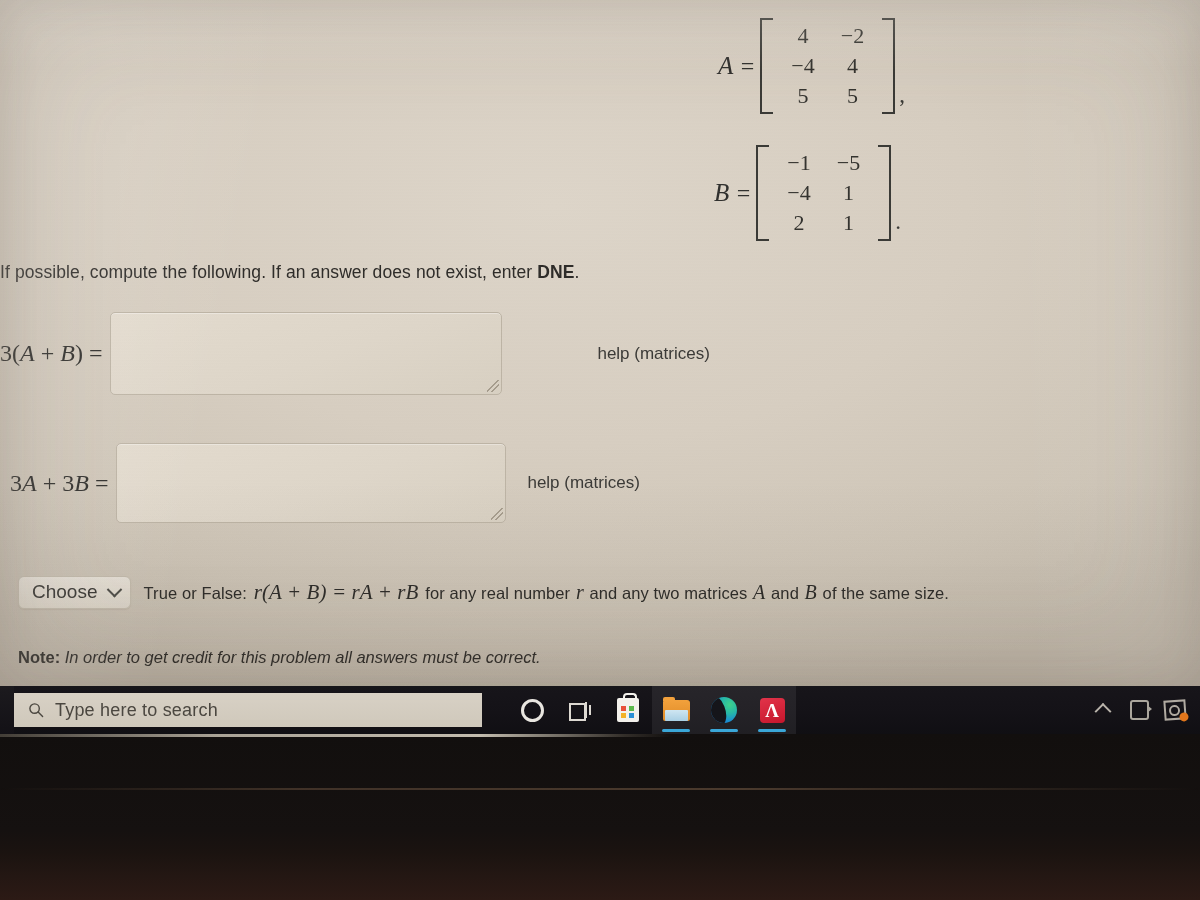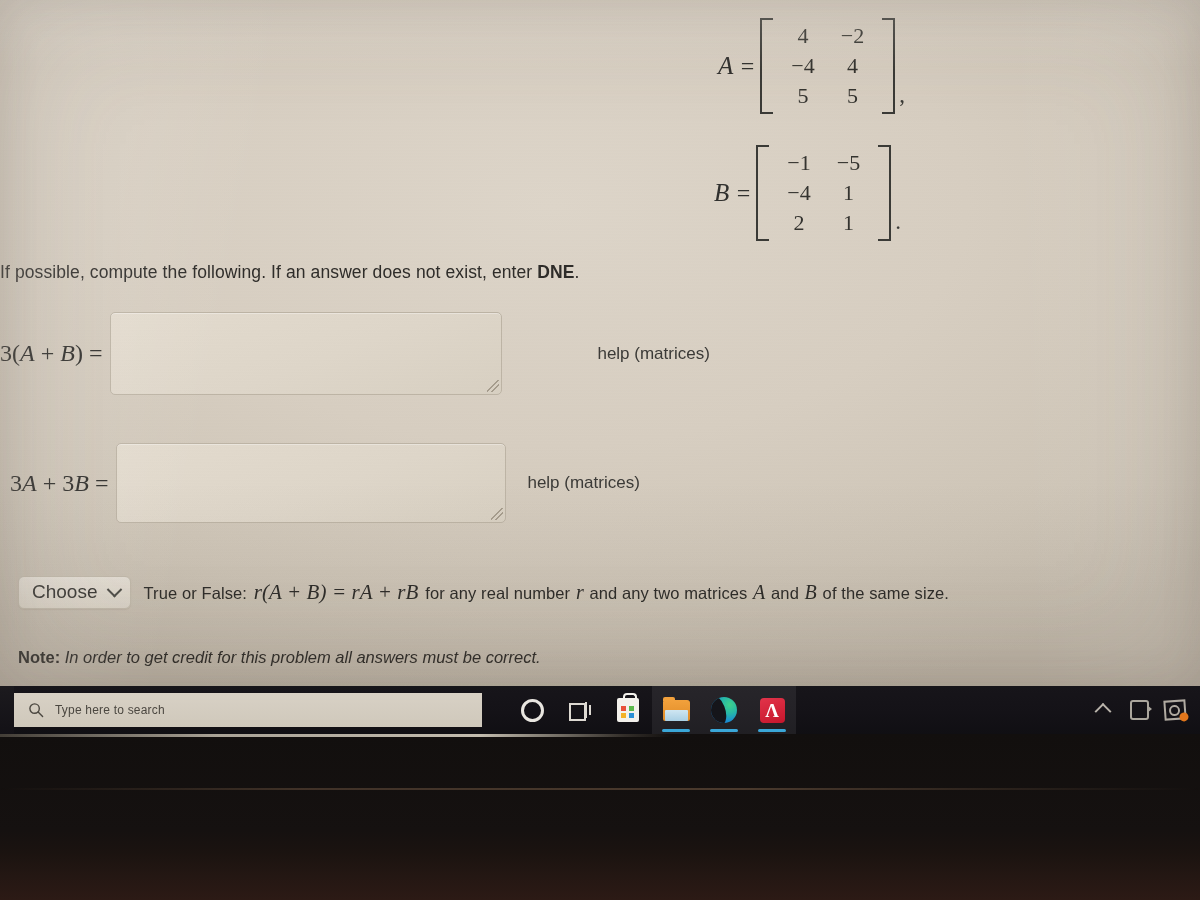--- a/index.html
+++ b/index.html
@@ -268,21 +268,21 @@
     background: linear-gradient(180deg, #d8d1c5 0%, #cfc8bb 100%);
     display: flex;
     align-items: center;
     gap: 11px;
     padding-left: 14px;
     box-sizing: border-box;
     flex: 0 0 auto;
     cursor: text;
   }
   #search-box .search-text {
-    font-size: 12px;
+    font-size: 18px;
     color: #4b4740;
     letter-spacing: 0.2px;
   }
   .tb-icon {
     width: 48px;
     height: 48px;
     display: flex;
     align-items: center;
     justify-content: center;
     position: relative;

